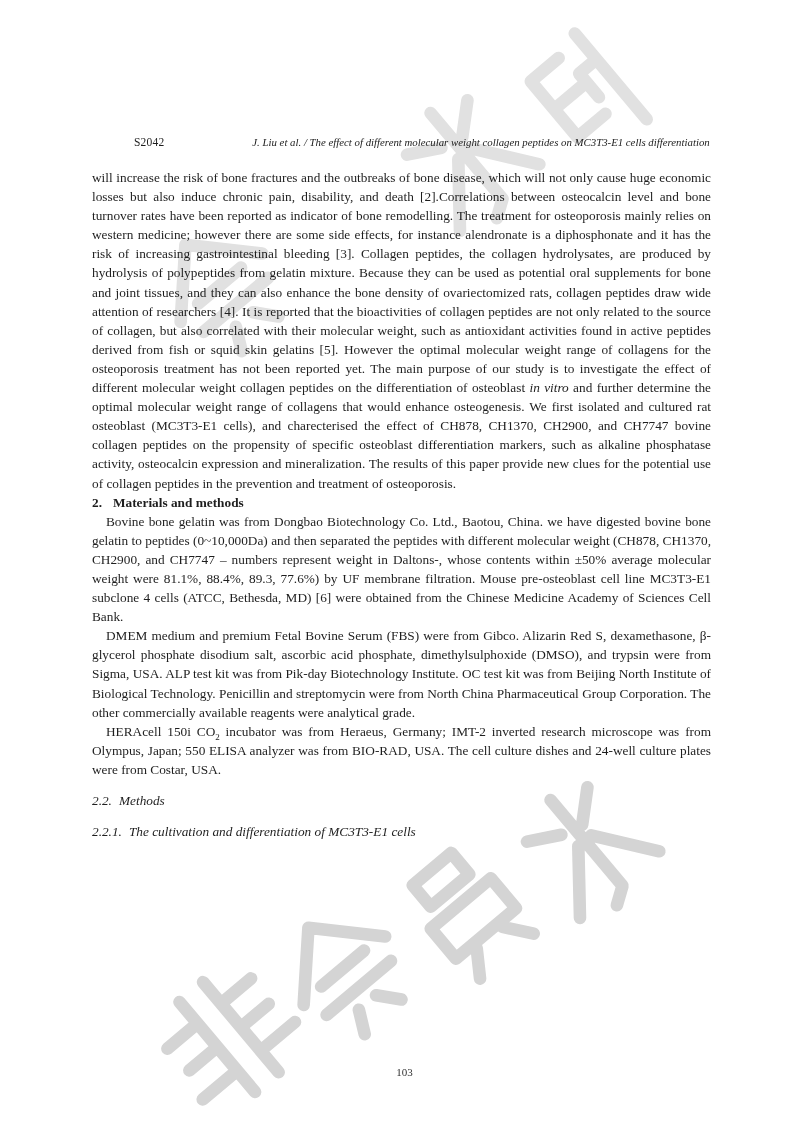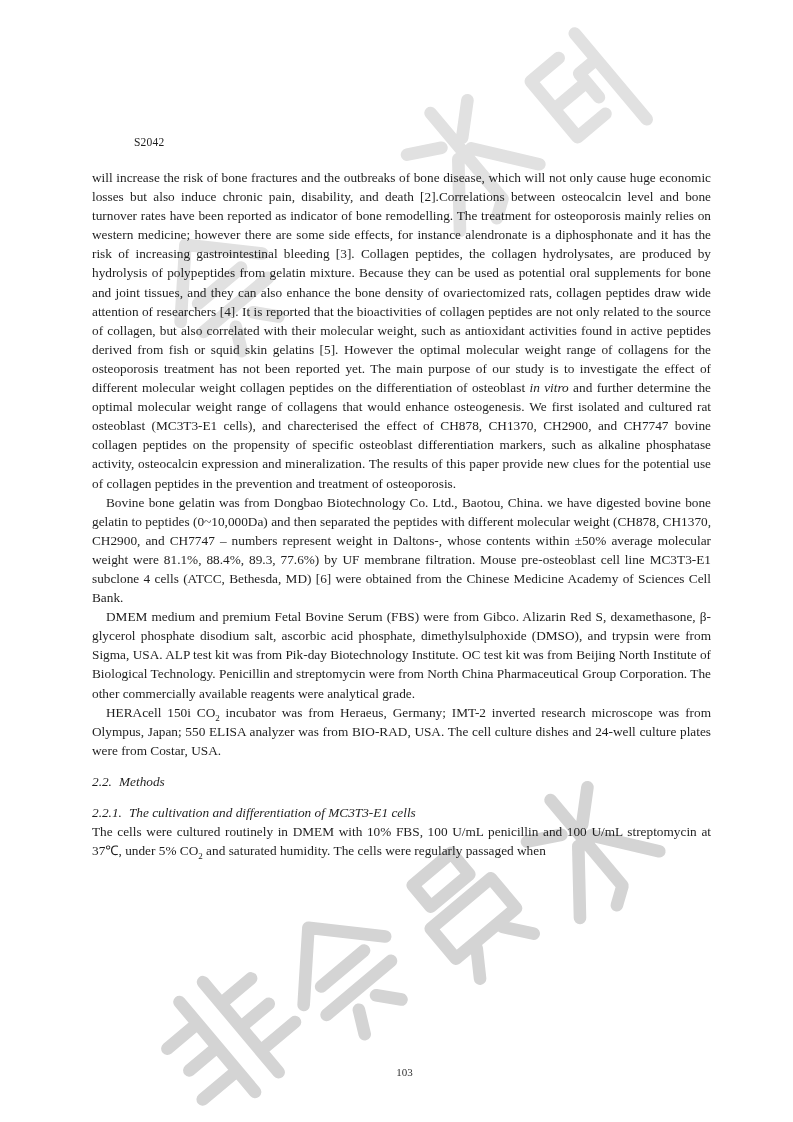--- a/index.html
+++ b/index.html
@@ -108,35 +108,36 @@
       <path d="M52 6 L52 86 L40 94 M78 16 L58 34 M42 30 L20 18 M46 44 L14 84 M58 44 L88 84"></path>
     </g>
     <g transform="translate(585,98) rotate(-40) scale(1.4) translate(-50,-50)">
       <path d="M28 16 L54 16 M28 42 L54 42 M28 16 L28 68 M28 68 L54 68 M74 10 L74 90 M58 34 L74 34 M58 34 L58 56"></path>
     </g>
   </g>
 </svg>
 
 <div class="page-header">
   <span class="article-id">S2042</span>
+  <span class="running-title">J. Liu et al. / The effect of different molecular weight collagen peptides on MC3T3-E1 cells differentiation</span>
 </div>
 
 <div class="content">
 
   <p><span>will increase the risk of bone fractures and the outbreaks of bone disease, which will not only cause huge economic losses but also induce chronic pain, disability, and death [2].Correlations between osteocalcin level and bone turnover rates have been reported as indicator of bone remodelling. The treatment for osteoporosis mainly relies on western medicine; however there are some side effects, for instance alendronate is a diphosphonate and it has the risk of increasing gastrointestinal bleeding [3]. Collagen peptides, the collagen hydrolysates, are produced by hydrolysis of polypeptides from gelatin mixture. Because they can be used as potential oral supplements for bone and joint tissues, and they can also enhance the bone density of ovariectomized rats, collagen peptides draw wide attention of researchers [4]. It is reported that the bioactivities of collagen peptides are not only related to the source of collagen, but also correlated with their molecular weight, such as antioxidant activities found in active peptides derived from fish or squid skin gelatins [5]. However the optimal molecular weight range of collagens for the osteoporosis treatment has not been reported yet. The main purpose of our study is to investigate the effect of different molecular weight collagen peptides on the differentiation of osteoblast </span><span class="italic">in vitro</span><span> and further determine the optimal molecular weight range of collagens that would enhance osteogenesis. We first isolated and cultured rat osteoblast (MC3T3-E1 cells), and charecterised the effect of CH878, CH1370, CH2900, and CH7747 bovine collagen peptides on the propensity of specific osteoblast differentiation markers, such as alkaline phosphatase activity, osteocalcin expression and mineralization. The results of this paper provide new clues for the potential use of collagen peptides in the prevention and treatment of osteoporosis.</span></p>
 
+  <p class="sec-heading"><span class="h-num">2.</span><span>Materials and methods</span></p>
 
 
   <p class="indent">Bovine bone gelatin was from Dongbao Biotechnology Co. Ltd., Baotou, China. we have digested bovine bone gelatin to peptides (0~10,000Da) and then separated the peptides with different molecular weight (CH878, CH1370, CH2900, and CH7747 – numbers represent weight in Daltons-, whose contents within ±50% average molecular weight were 81.1%, 88.4%, 89.3, 77.6%) by UF membrane filtration. Mouse pre-osteoblast cell line MC3T3-E1 subclone 4 cells (ATCC, Bethesda, MD) [6] were obtained from the Chinese Medicine Academy of Sciences Cell Bank.</p>
 
   <p class="indent">DMEM medium and premium Fetal Bovine Serum (FBS) were from Gibco. Alizarin Red S, dexamethasone, β-glycerol phosphate disodium salt, ascorbic acid phosphate, dimethylsulphoxide (DMSO), and trypsin were from Sigma, USA. ALP test kit was from Pik-day Biotechnology Institute. OC test kit was from Beijing North Institute of Biological Technology. Penicillin and streptomycin were from North China Pharmaceutical Group Corporation. The other commercially available reagents were analytical grade.</p>
 
   <p class="indent"><span>HERAcell 150i CO</span><sub>2</sub><span> incubator was from Heraeus, Germany; IMT-2 inverted research microscope was from Olympus, Japan; 550 ELISA analyzer was from BIO-RAD, USA. The cell culture dishes and 24-well culture plates were from Costar, USA.</span></p>
 
   <p class="sub-heading h-22"><span class="h-num">2.2.</span><span>Methods</span></p>
 
   <p class="sub-heading h-221"><span class="h-num">2.2.1.</span><span>The cultivation and differentiation of MC3T3-E1 cells</span></p>
 
-  <p><span>The cells were cultured routinely in DMEM with 10% FBS, 100 U/mL penicillin and 100 U/mL streptomycin at 37℃, under 5% CO</span><sub>2</sub><span> and saturated humidity. The cells were regularly passaged when</span></p>
 
 </div>
 
 <div class="page-number">103</div>
 
 </body></html>

